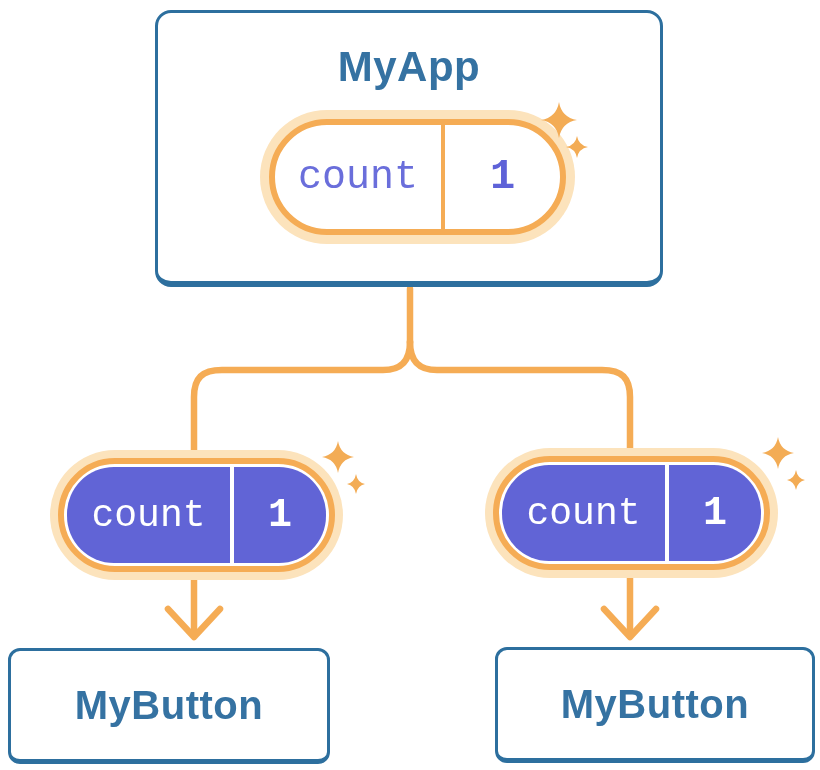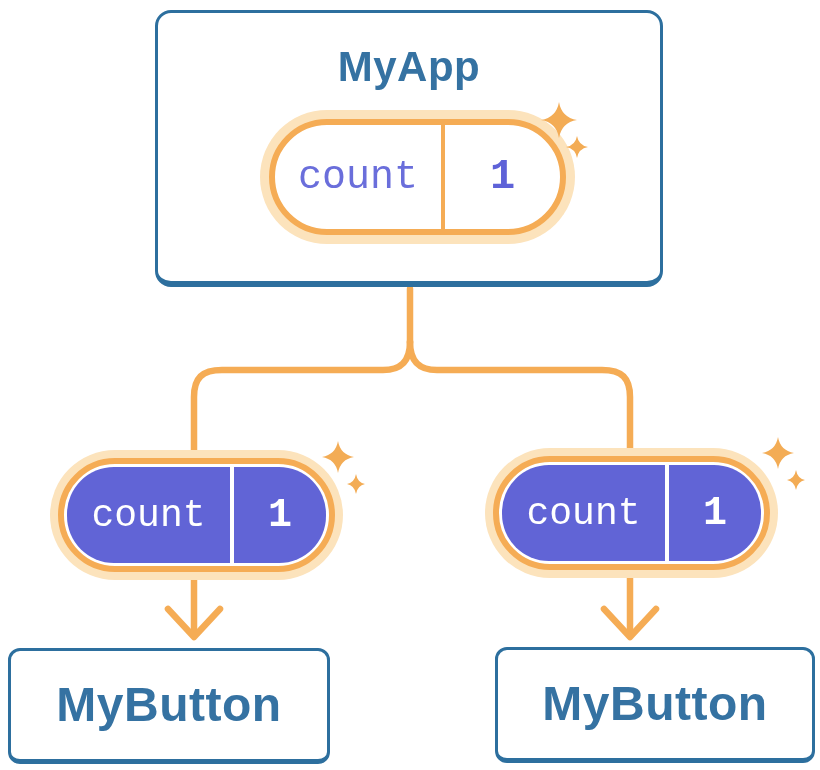--- a/index.html
+++ b/index.html
@@ -23,21 +23,21 @@
   .connector-layer path{fill:none;stroke:var(--accent_orange);stroke-width:6.5;stroke-linecap:round;stroke-linejoin:round;}
 
   
   .comp-card{position:absolute;background:var(--white);border:3px solid var(--card_border);
     border-bottom-width:6px;border-radius:16px;z-index:2;}
   .comp-card .comp-title{color:var(--card_title);font-weight:700;letter-spacing:.5px;
     text-align:center;line-height:1;}
   .card-root{left:155px;top:10px;width:508px;height:277px;}
   .card-root .comp-title{margin-top:33px;font-size:42px;}
   .card-child{border-bottom-width:5px;border-radius:12px;display:flex;align-items:center;justify-content:center;}
-  .card-child .comp-title{font-size:48px;}
+  .card-child .comp-title{font-size:40px;}
   .card-child-left{left:8px;top:648px;width:322px;height:116px;}
   .card-child-right{left:495px;top:647px;width:320px;height:116px;}
 
   
   .pill{position:absolute;z-index:2;background:var(--accent_orange_light);font-family:Liberation Mono, monospace;}
   .pill-state{left:260px;top:110px;width:315px;height:134px;border-radius:67px;padding:9px;}
   .pill-state .pill-inner{width:100%;height:100%;background:var(--white);
     border:6px solid var(--accent_orange);border-radius:58px;display:flex;overflow:hidden;}
   .pill-state .pill-key{flex:1;display:flex;align-items:center;justify-content:center;
     color:var(--pill_text_indigo);font-size:40px;}

